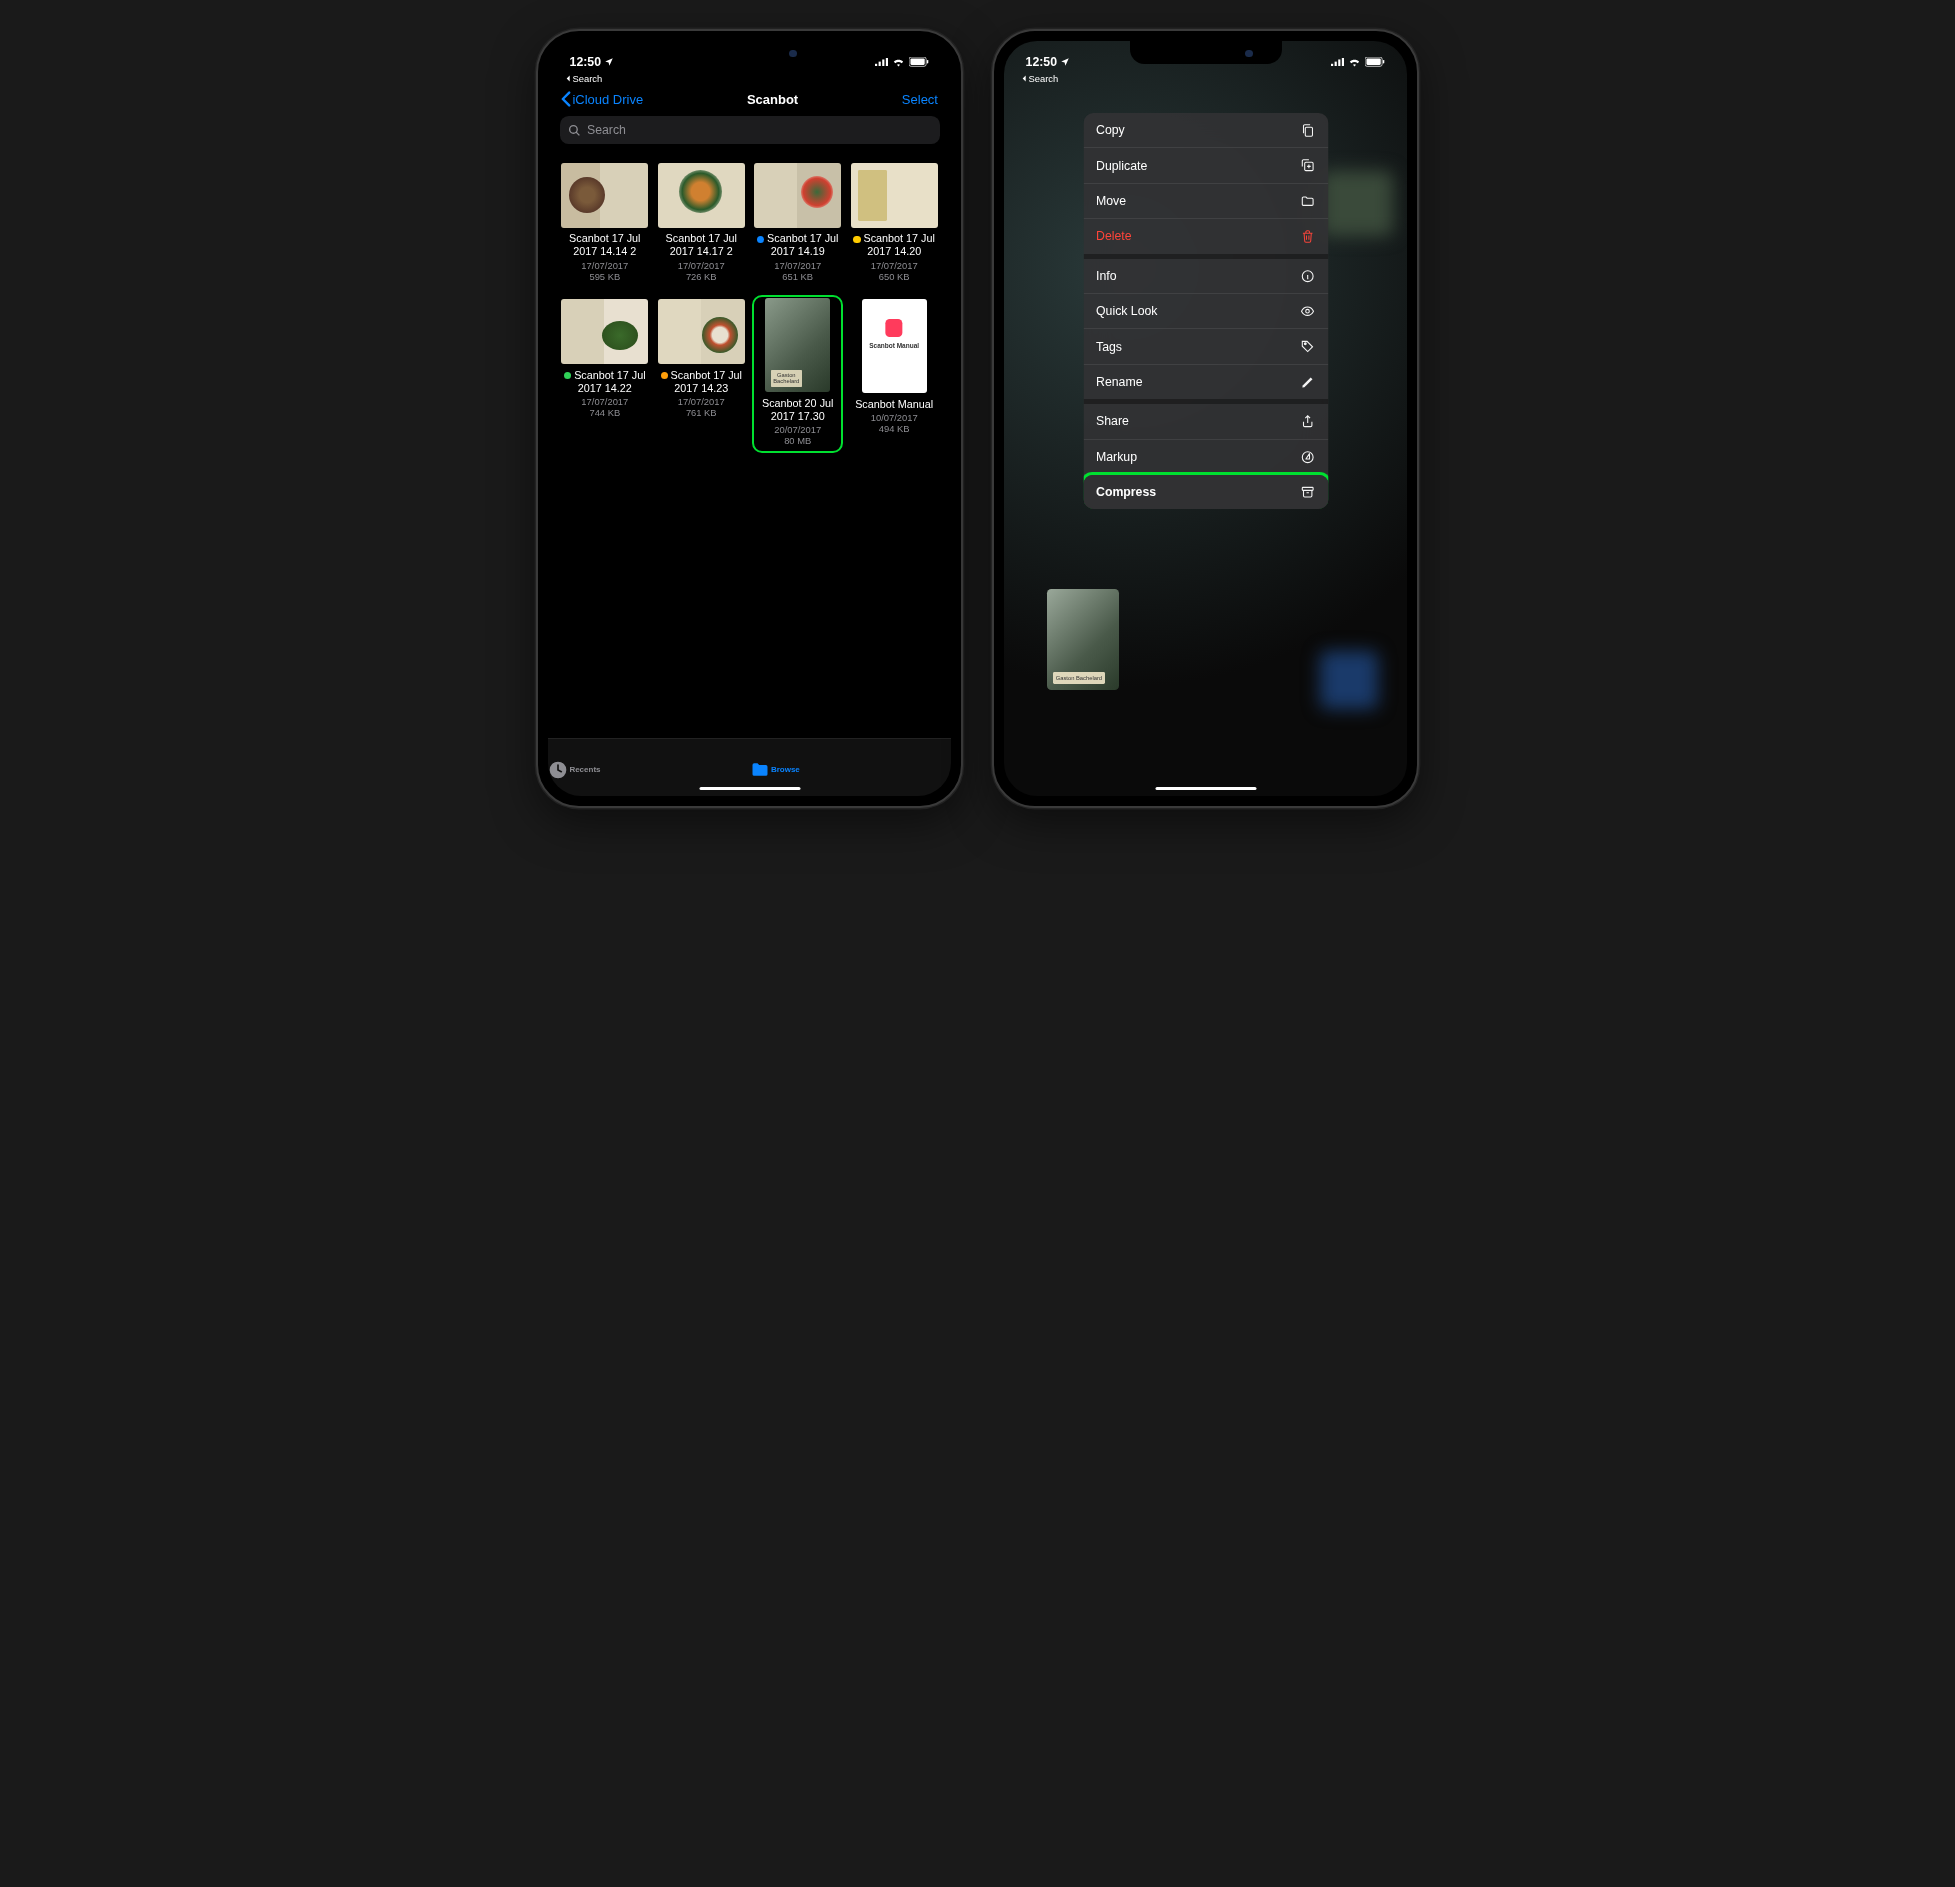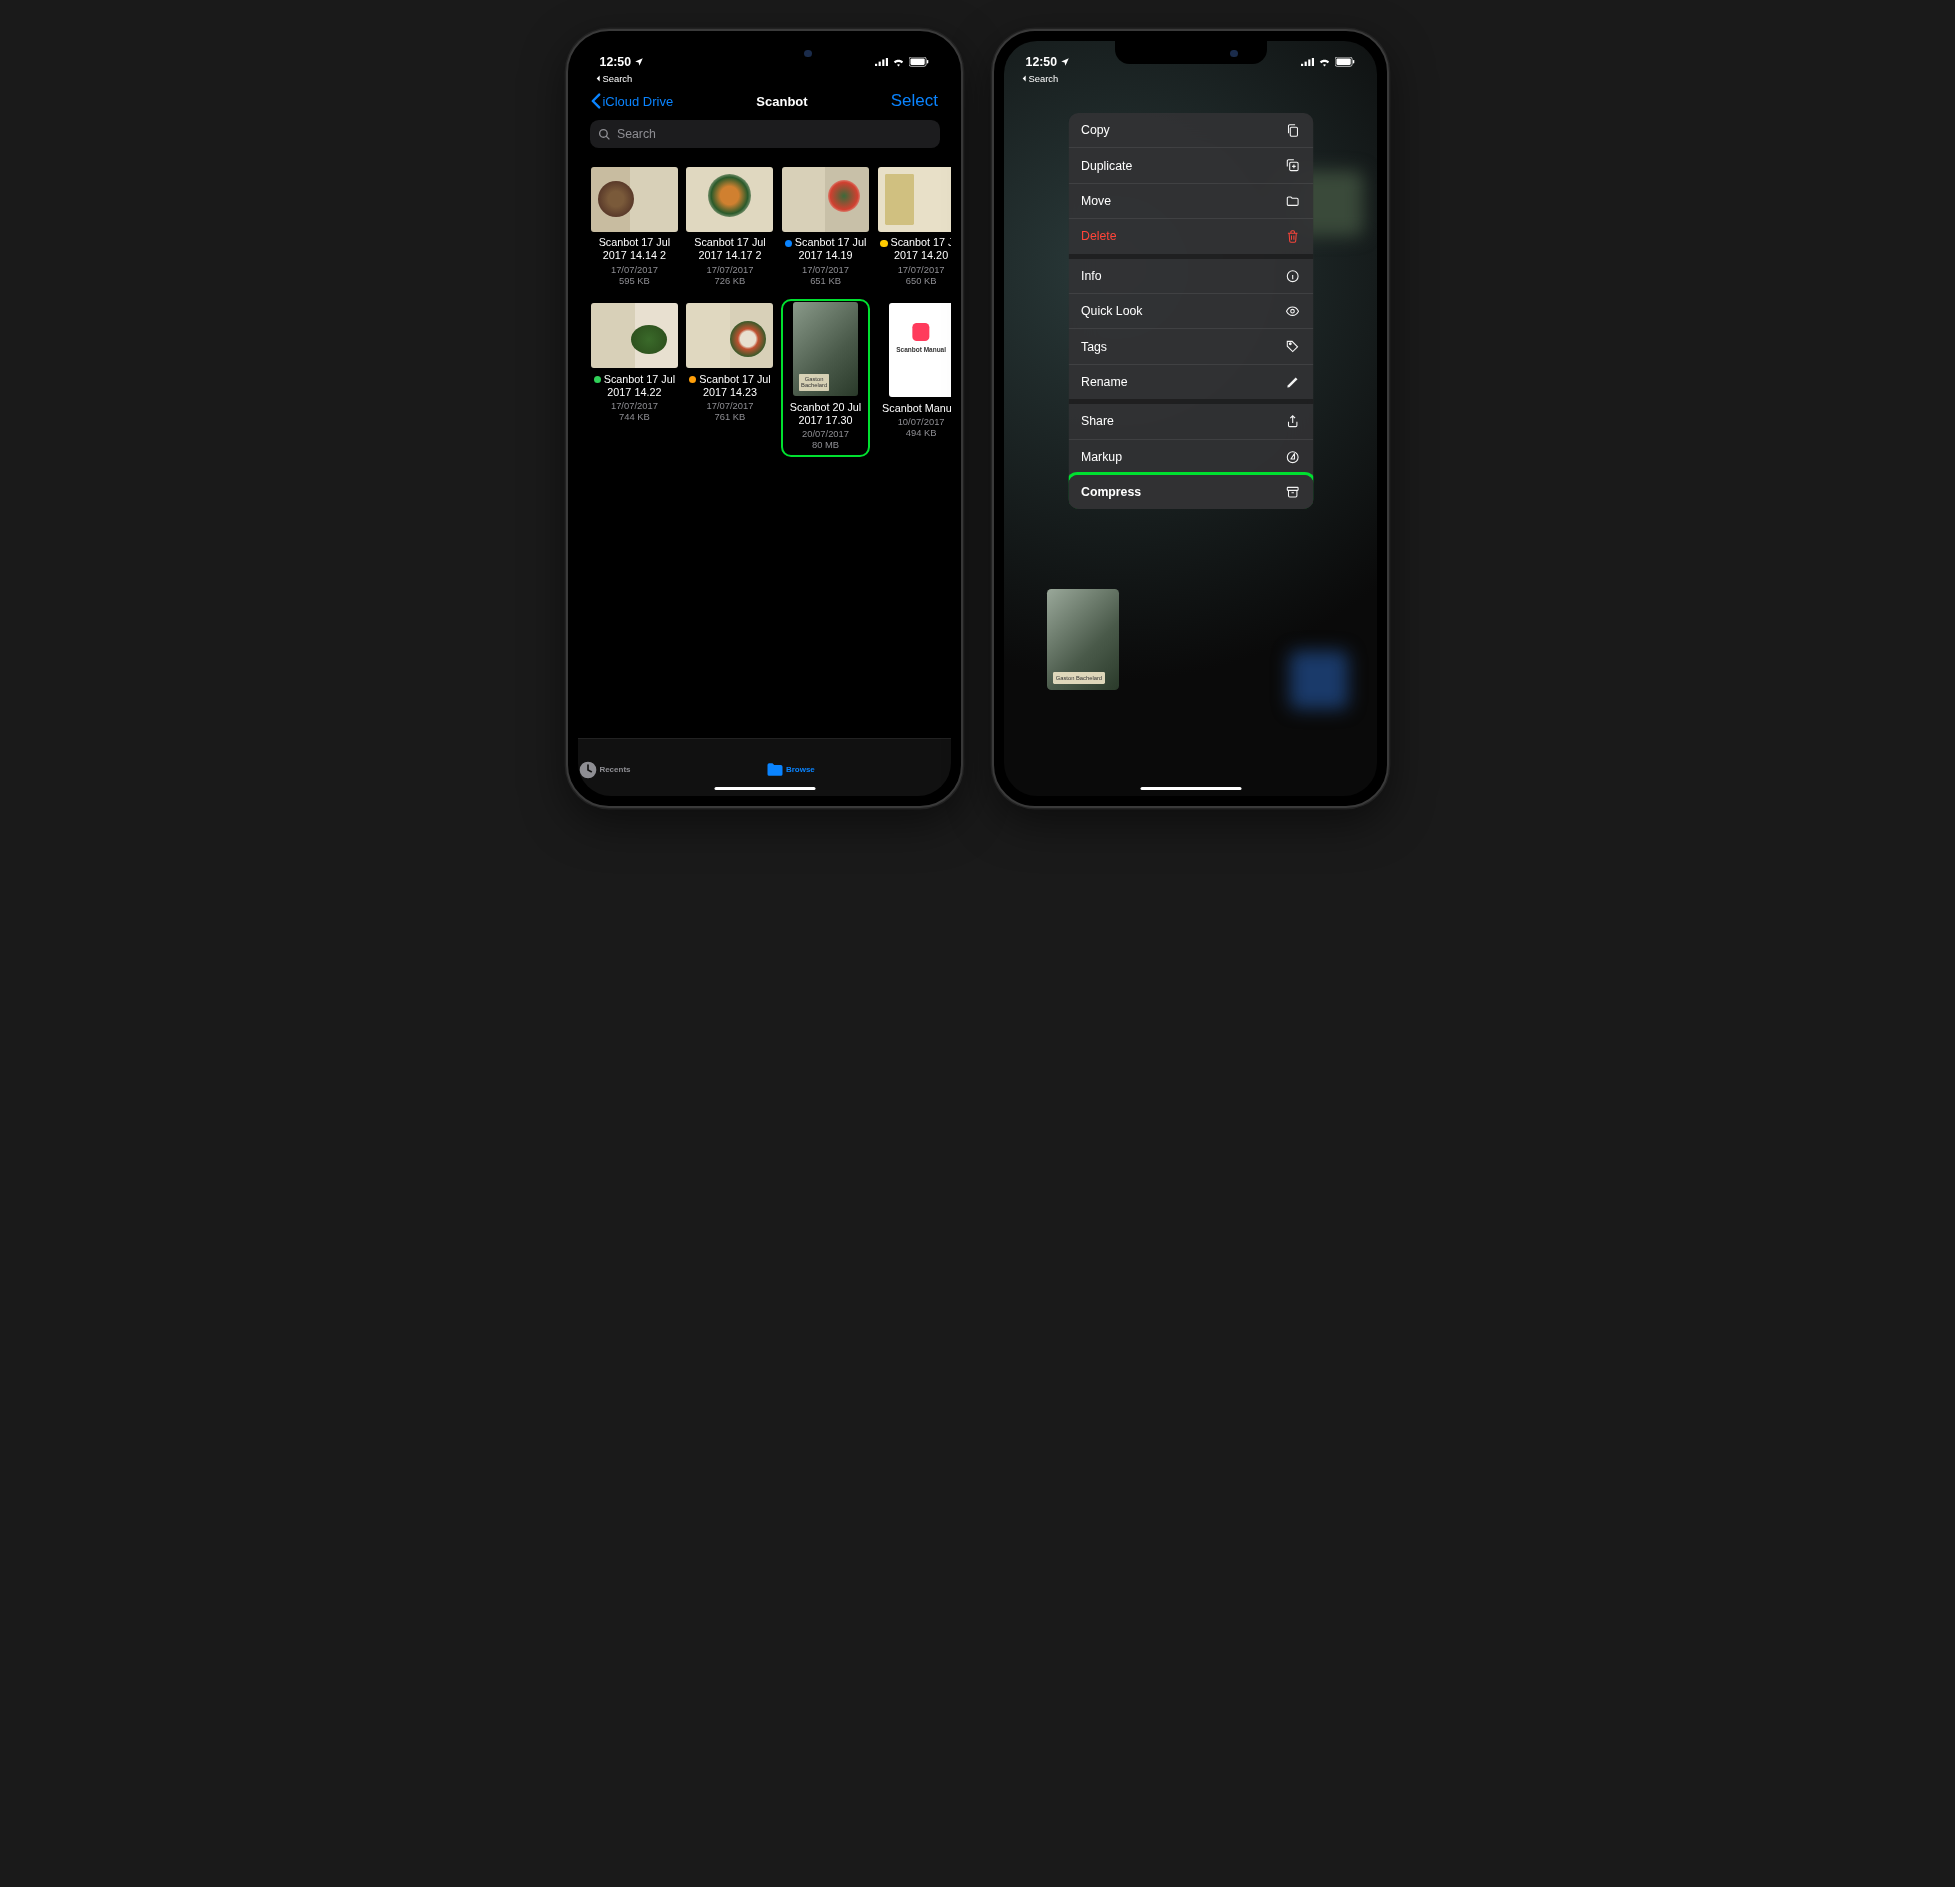--- a/index.html
+++ b/index.html
@@ -6,21 +6,21 @@
   body {
     background: #1a1a1a;
     font-family: -apple-system, BlinkMacSystemFont, "Segoe UI", Helvetica, Arial, sans-serif;
     display: flex;
     justify-content: center;
     gap: 29px;
     padding: 29px;
     min-height: 100vh;
   }
   .phone {
-    width: 397px;
+    width: 427px;
     height: 779px;
     background: #000;
     border-radius: 43px;
     border: 2.9px solid #3a3a3a;
     box-shadow: 0 0 0 1.4px #222, 0 14.4px 43px rgba(0,0,0,0.5);
     position: relative;
     overflow: hidden;
     padding: 10px;
   }
   .screen {
@@ -86,21 +86,21 @@
     align-items:center;
     gap:1.4px;
   }
   .nav-title {
     color: #fff;
     font-size: 13px;
     font-weight: 600;
   }
   .nav-select {
     color: #0a84ff;
-    font-size: 17px;
+    font-size: 13px;
   }
   .search-bar {
     margin: 2.9px 11.5px 7.2px;
     background: #1c1c1e;
     border-radius: 8.7px;
     padding: 7.2px 8.7px;
     display:flex;
     align-items:center;
     gap:5.8px;
     color:#8e8e93;

